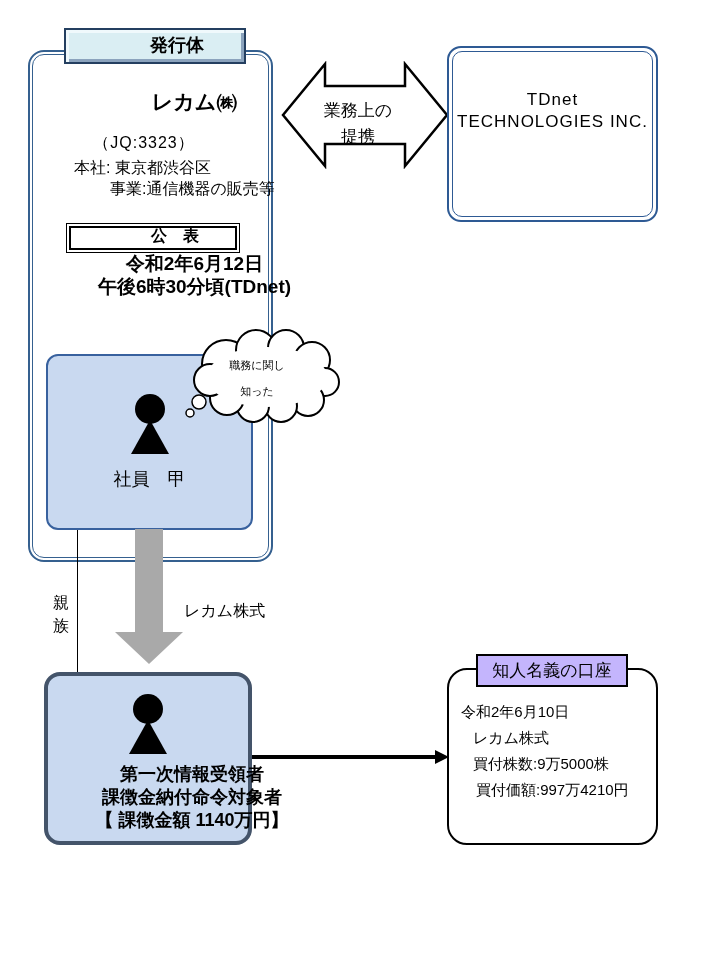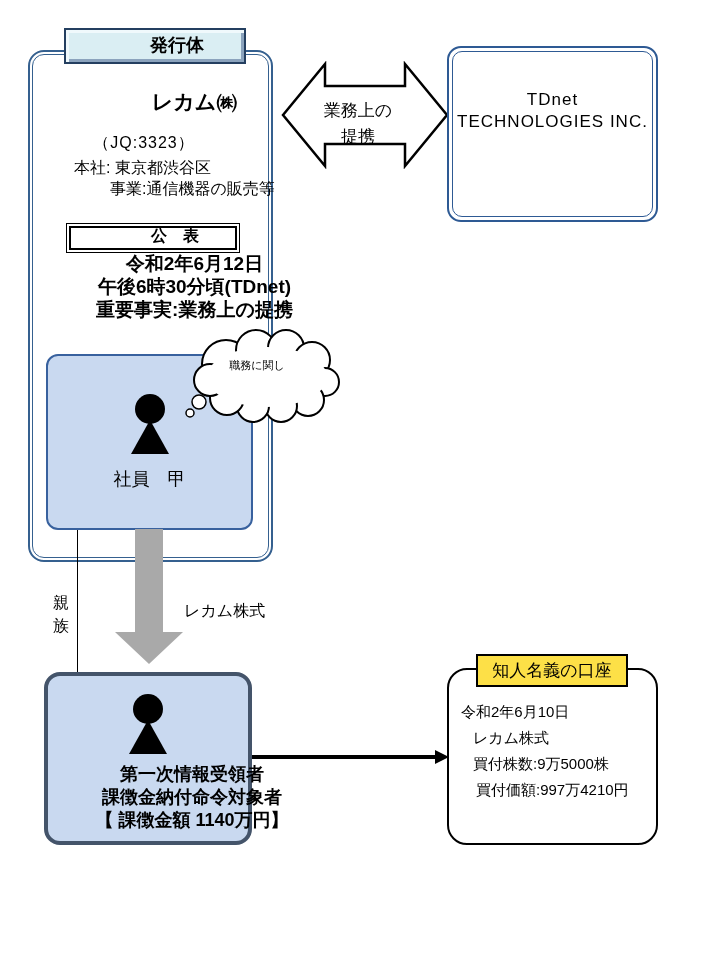--- a/index.html
+++ b/index.html
@@ -23,21 +23,21 @@
   .pub{
     border:1px solid #000;box-sizing:border-box;background:#fff;
     box-shadow:inset 0 0 0 2px #fff, inset 0 0 0 4px #000;
     font-size:16px;line-height:24px;
   }
   .bluebox{background:#c9d9f0;border:2px solid #38619e;border-radius:12px;box-sizing:border-box;}
   .darkbox{background:#c9d9f0;border:4px solid #44546a;border-radius:16px;box-sizing:border-box;}
   .p1{border:2.5px solid #2e5a94;border-radius:14px;box-sizing:border-box;background:#fff;}
   .p2{position:absolute;inset:3px;border:1px solid #2e5a94;border-radius:10px;}
   .acct{background:#fff;border:2.5px solid #000;border-radius:20px;box-sizing:border-box;}
-  .acct-title{background:#fde047;border:2px solid #000;box-sizing:border-box;font-size:17px;line-height:29px;}
+  .acct-title{background:#c4b5fd;border:2px solid #000;box-sizing:border-box;font-size:17px;line-height:29px;}
   .vline{background:#000;width:1px;}
   .lines19{font-size:19px;line-height:23px;}
   .lines18{font-size:18px;line-height:23px;white-space:nowrap;}
 </style>
 </head>
 <body>
 
 <div class="stage">
 
   <div class="abs outer1" style="left:28px;top:50px;width:245px;height:512px;">
@@ -49,21 +49,20 @@
   <div class="abs ctr b" style="left:28px;top:88px;width:245px;font-size:21px;">レカム㈱</div>
   <div class="abs ctr" style="left:28px;top:133px;width:232px;font-size:16px;letter-spacing:1px;">（JQ:3323）</div>
   <div class="abs" style="left:74px;top:158px;font-size:16px;">本社: 東京都渋谷区</div>
   <div class="abs" style="left:62px;top:179px;font-size:16px;margin-left:48px;">事業:通信機器の販売等</div>
 
   <div class="abs pub b ctr" style="left:66px;top:223px;width:174px;height:30px;">公　表</div>
 
   <div class="abs ctr b lines19" style="left:28px;top:252px;width:245px;">
     <div>令和2年6月12日</div>
     <div>午後6時30分頃(TDnet)</div>
-    <div>重要事実:業務上の提携</div>
   </div>
 
   <div class="abs bluebox" style="left:46px;top:354px;width:207px;height:176px;"></div>
   <svg class="abs" style="left:127px;top:394px;" width="46" height="62" viewBox="0 0 46 62">
     <path d="M23,26 L42,60 L4,60 Z" fill="#000"></path>
     <circle cx="23" cy="15" r="15" fill="#000"></circle>
   </svg>
   <div class="abs ctr" style="left:46px;top:467px;width:207px;font-size:18px;">社員　甲</div>
 
   <svg class="abs" style="left:182px;top:328px;" width="158" height="104" viewBox="0 0 158 104">
@@ -80,20 +79,21 @@
       <circle cx="28" cy="52" r="16"></circle>
     </g>
     <ellipse cx="85" cy="49" rx="60" ry="30" fill="#fff"></ellipse>
     <g fill="#fff" stroke="#000" stroke-width="1.5">
       <circle cx="17" cy="74" r="7"></circle>
       <circle cx="8" cy="85" r="4"></circle>
     </g>
   </svg>
   <div class="abs ctr" style="left:192px;top:352px;width:130px;font-size:11px;line-height:26px;">
     <div>職務に関し</div>
+    <div>知った</div>
   </div>
 
   <svg class="abs" style="left:281px;top:61px;" width="168" height="108" viewBox="0 0 168 108">
     <polygon points="2,54 44,3 44,25 124,25 124,3 166,54 124,105 124,83 44,83 44,105" fill="#fff" stroke="#000" stroke-width="2.5"></polygon>
   </svg>
   <div class="abs ctr" style="left:302px;top:98px;width:112px;font-size:17px;line-height:26px;">
     <div>業務上の</div>
     <div>提携</div>
   </div>
 

